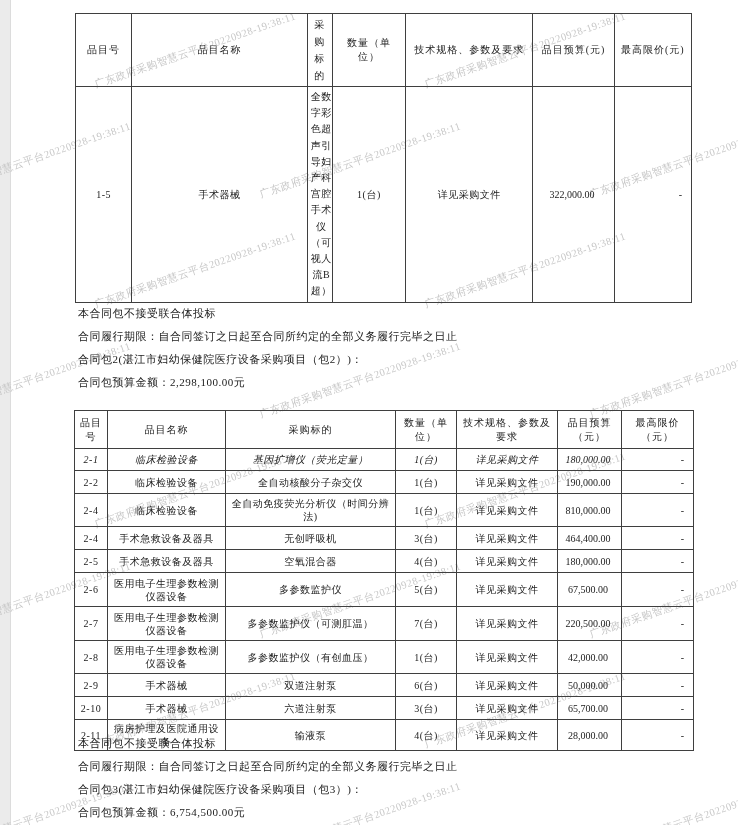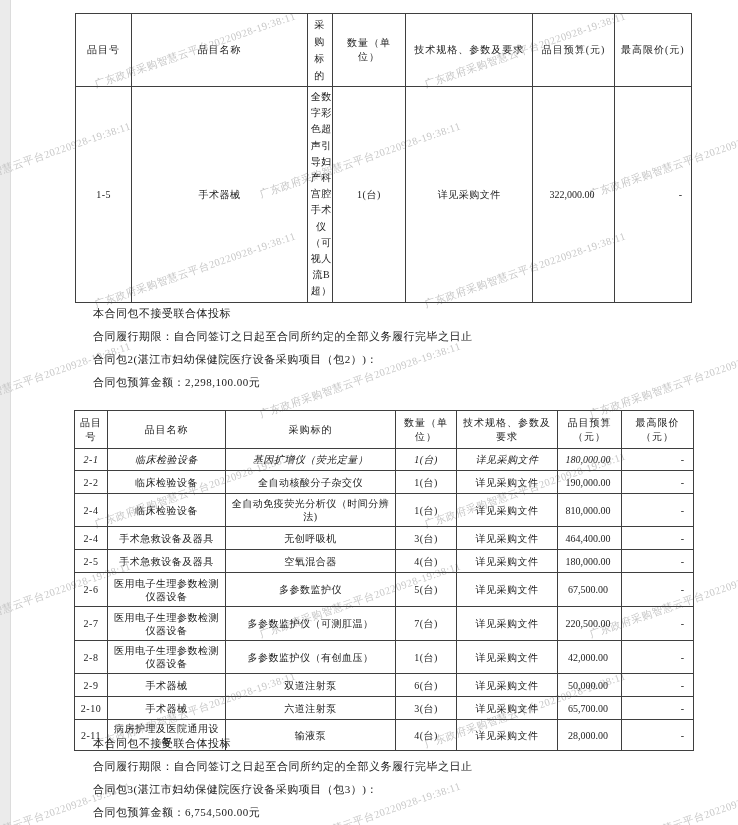--- a/index.html
+++ b/index.html
@@ -29,21 +29,21 @@
   th{white-space:pre-line;letter-spacing:1px;line-height:14px;}
   td{letter-spacing:0.5px;line-height:13px;word-break:break-all;}
   td.num{padding-right:6px;letter-spacing:0;}
   td.dash{text-align:right;padding-right:9px;letter-spacing:0;}
   #t1{left:75px;top:13px;width:617px;}
   #t2{left:74px;top:410px;width:619px;}
   #t1 td{line-height:15px;}
   .vcell{margin:0 auto;word-break:break-all;text-align:center;}
   .vhead{width:11px;line-height:17px;}
   .vbody{width:21px;line-height:16.2px;}
-  .text-block{position:absolute;left:93px;width:610px;}
+  .text-block{position:absolute;left:78px;width:610px;}
   .text-block p{
     margin:0;font-size:11px;line-height:23px;color:#1a1a1a;
     white-space:nowrap;letter-spacing:0.5px;
   }
   #sec1{top:302px;}
   #sec2{top:732px;}
 </style>
 </head>
 <body>
 

